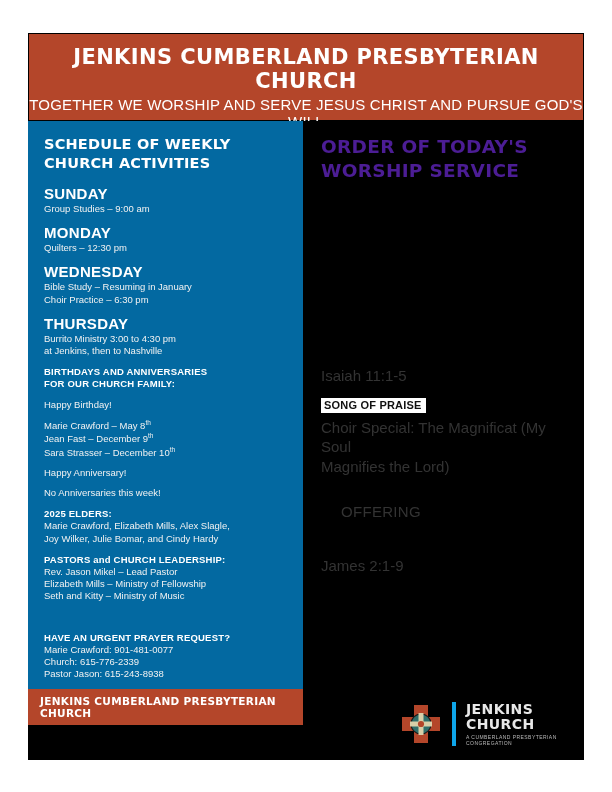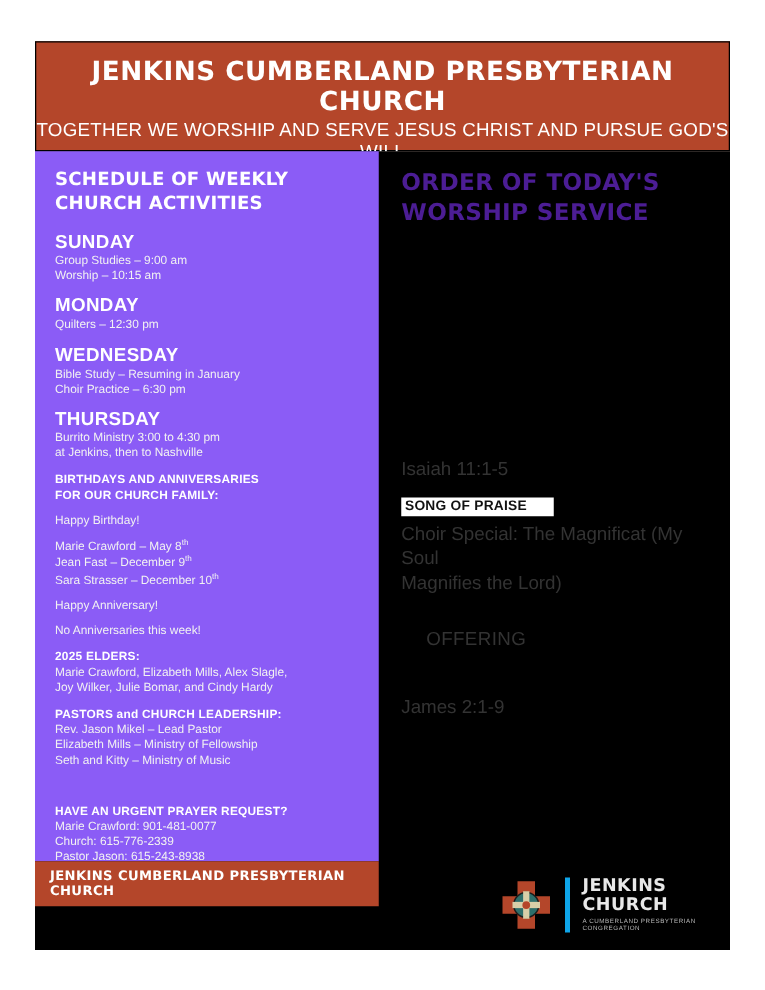--- a/index.html
+++ b/index.html
@@ -71,21 +71,21 @@
     background: #000000;
   }
 
   
   .left-col {
     position: absolute;
     left: 28px;
     top: 121px;
     width: 275px;
     height: 568px;
-    background: #8b5cf6;
+    background: #0369a1;
     box-sizing: border-box;
     padding: 14px 16px 0 16px;
     color: #ffffff;
   }
 
   .sched-title {
     font-family: "DejaVu Sans", sans-serif;
     font-weight: bold;
     font-size: 14.5px;
     line-height: 1.28;
@@ -144,21 +144,21 @@
     margin: 0;
     line-height: 1.3;
   }
   .order-item.dim { color: #333333; }
   .order-hl {
     display: inline-block;
     background: #ffffff;
     color: #111111;
     font-weight: bold;
     font-size: 11px;
-    padding: 1px 21px 2px 3px;
+    padding: 1px 4px 2px 3px;
     letter-spacing: 0.2px;
   }
   .spacer-xl { height: 183px; }
   .spacer-m { height: 9px; }
   .spacer-s { height: 5px; }
   .spacer-l { height: 26px; }
   .spacer-l2 { height: 34px; }
 
   
   .footer-strip {
@@ -231,21 +231,20 @@
 
   <div class="left-col">
     <div class="sched-title">
       <div>SCHEDULE OF WEEKLY</div>
       <div>CHURCH ACTIVITIES</div>
     </div>
 
     <div class="blk">
       <p class="day">SUNDAY</p>
       <p class="line">Group Studies – 9:00 am</p>
-      <p class="line">Worship – 10:15 am</p>
     </div>
 
     <div class="blk">
       <p class="day">MONDAY</p>
       <p class="line">Quilters – 12:30 pm</p>
     </div>
 
     <div class="blk">
       <p class="day">WEDNESDAY</p>
       <p class="line">Bible Study – Resuming in January</p>

